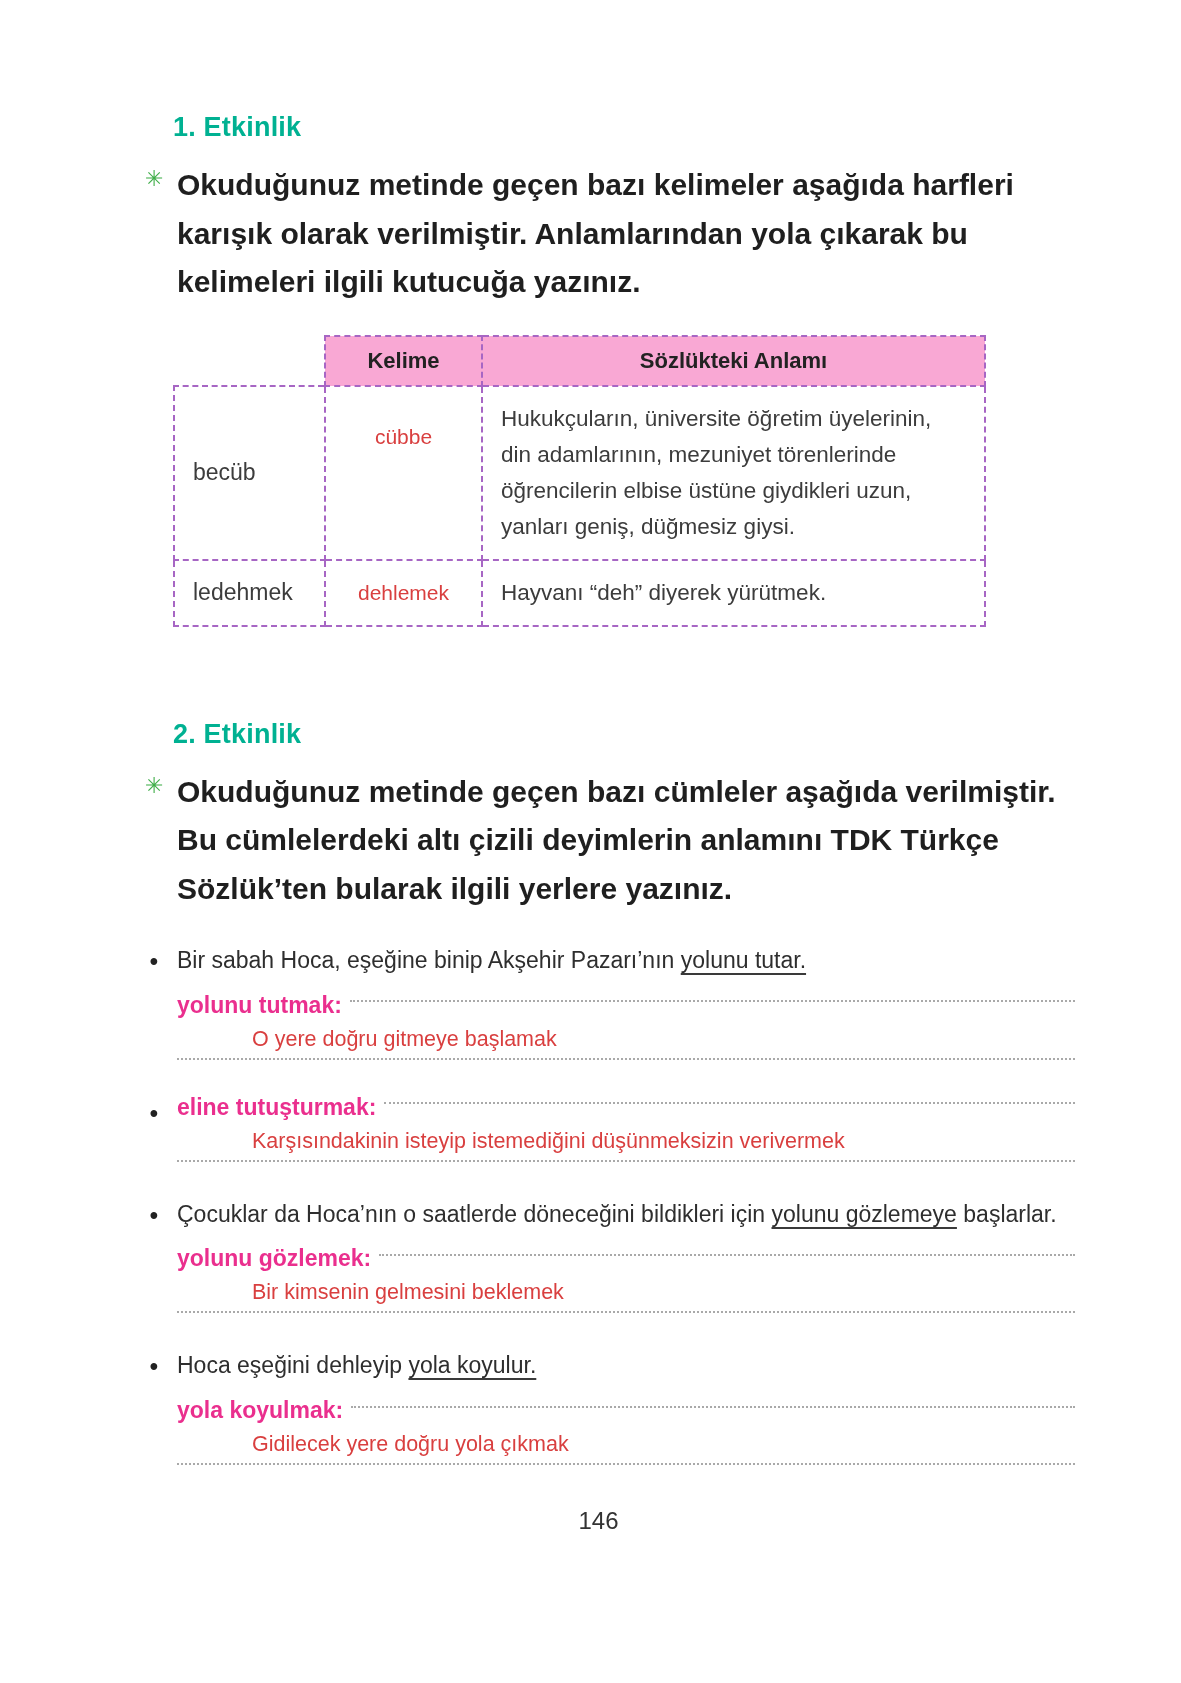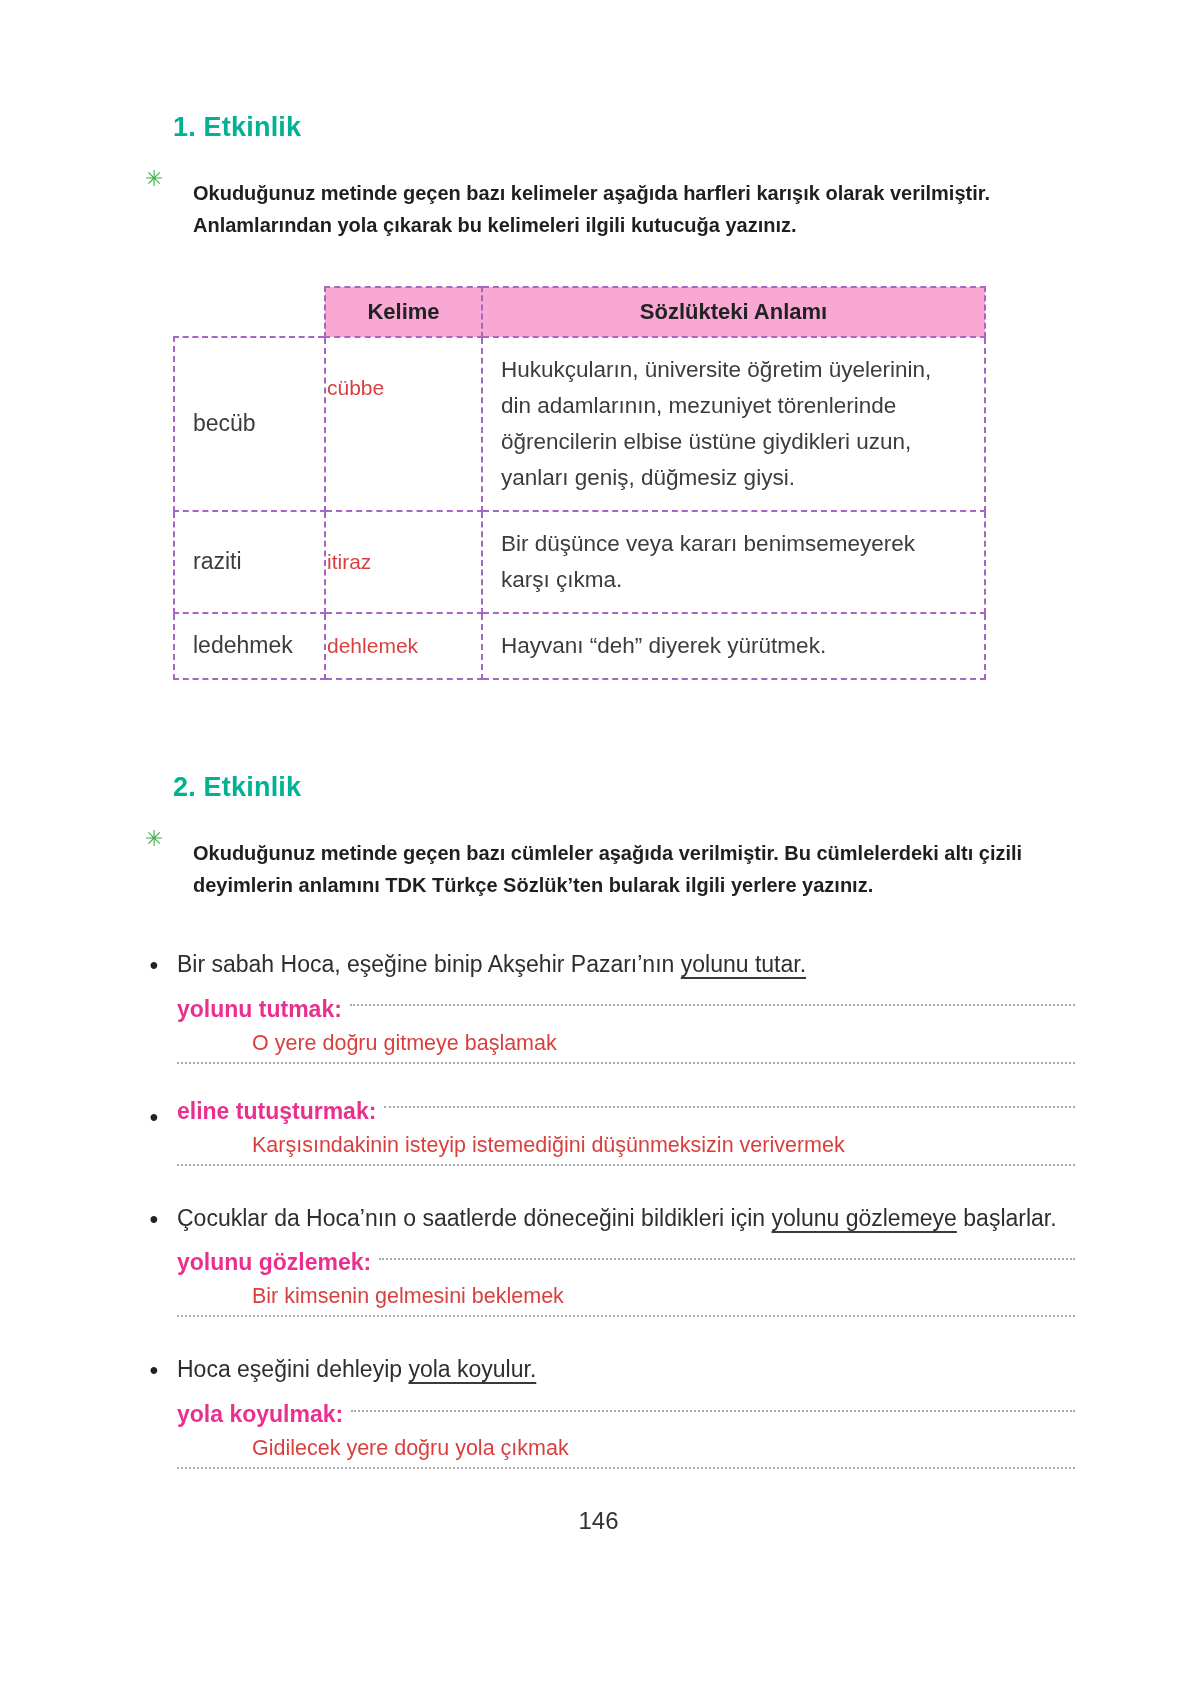--- a/index.html
+++ b/index.html
@@ -29,22 +29,22 @@
     gap: 10px;
     margin-bottom: 28px;
   }
   .star {
     flex: 0 0 22px;
     font-size: 22px;
     line-height: 36px;
     color: #3fae49;
   }
   .instr-text {
-    margin: 16px;
-    font-size: 20px;
+    margin: 0;
+    font-size: 30px;
     font-weight: 700;
     line-height: 1.62;
     color: #1f1f1f;
   }
   
   table.word-table {
     border-collapse: collapse;
     table-layout: fixed;
     width: 813px;
     margin-left: 28px;
@@ -67,21 +67,21 @@
   }
   td.scrambled {
     font-size: 23px;
     color: #3c3c3c;
     padding-left: 18px;
     vertical-align: middle;
   }
   td.answer-cell {
     font-size: 21px;
     color: #d93f3f;
-    text-align: left;
+    text-align: center;
     vertical-align: middle;
   }
   td.answer-cell.top { vertical-align: top; padding-top: 38px; }
   td.meaning {
     font-size: 22.5px;
     color: #3c3c3c;
     line-height: 1.6;
     padding: 14px 18px;
     vertical-align: middle;
   }
@@ -177,25 +177,20 @@
           <th>Kelime</th>
           <th>Sözlükteki Anlamı</th>
         </tr>
       </thead>
       <tbody>
         <tr class="row-1">
           <td class="scrambled">becüb</td>
           <td class="answer-cell top">cübbe</td>
           <td class="meaning">Hukukçuların, üniversite öğretim üyelerinin, din adamlarının, mezuniyet törenlerinde öğrencilerin elbise üstüne giydikleri uzun, yanları geniş, düğmesiz giysi.</td>
         </tr>
-        <tr class="row-2">
-          <td class="scrambled">raziti</td>
-          <td class="answer-cell">itiraz</td>
-          <td class="meaning">Bir düşünce veya kararı benimsemeyerek karşı çıkma.</td>
-        </tr>
         <tr class="row-3">
           <td class="scrambled">ledehmek</td>
           <td class="answer-cell">dehlemek</td>
           <td class="meaning">Hayvanı “deh” diyerek yürütmek.</td>
         </tr>
       </tbody>
     </table>
   </section>
 
   <section class="section-2">

